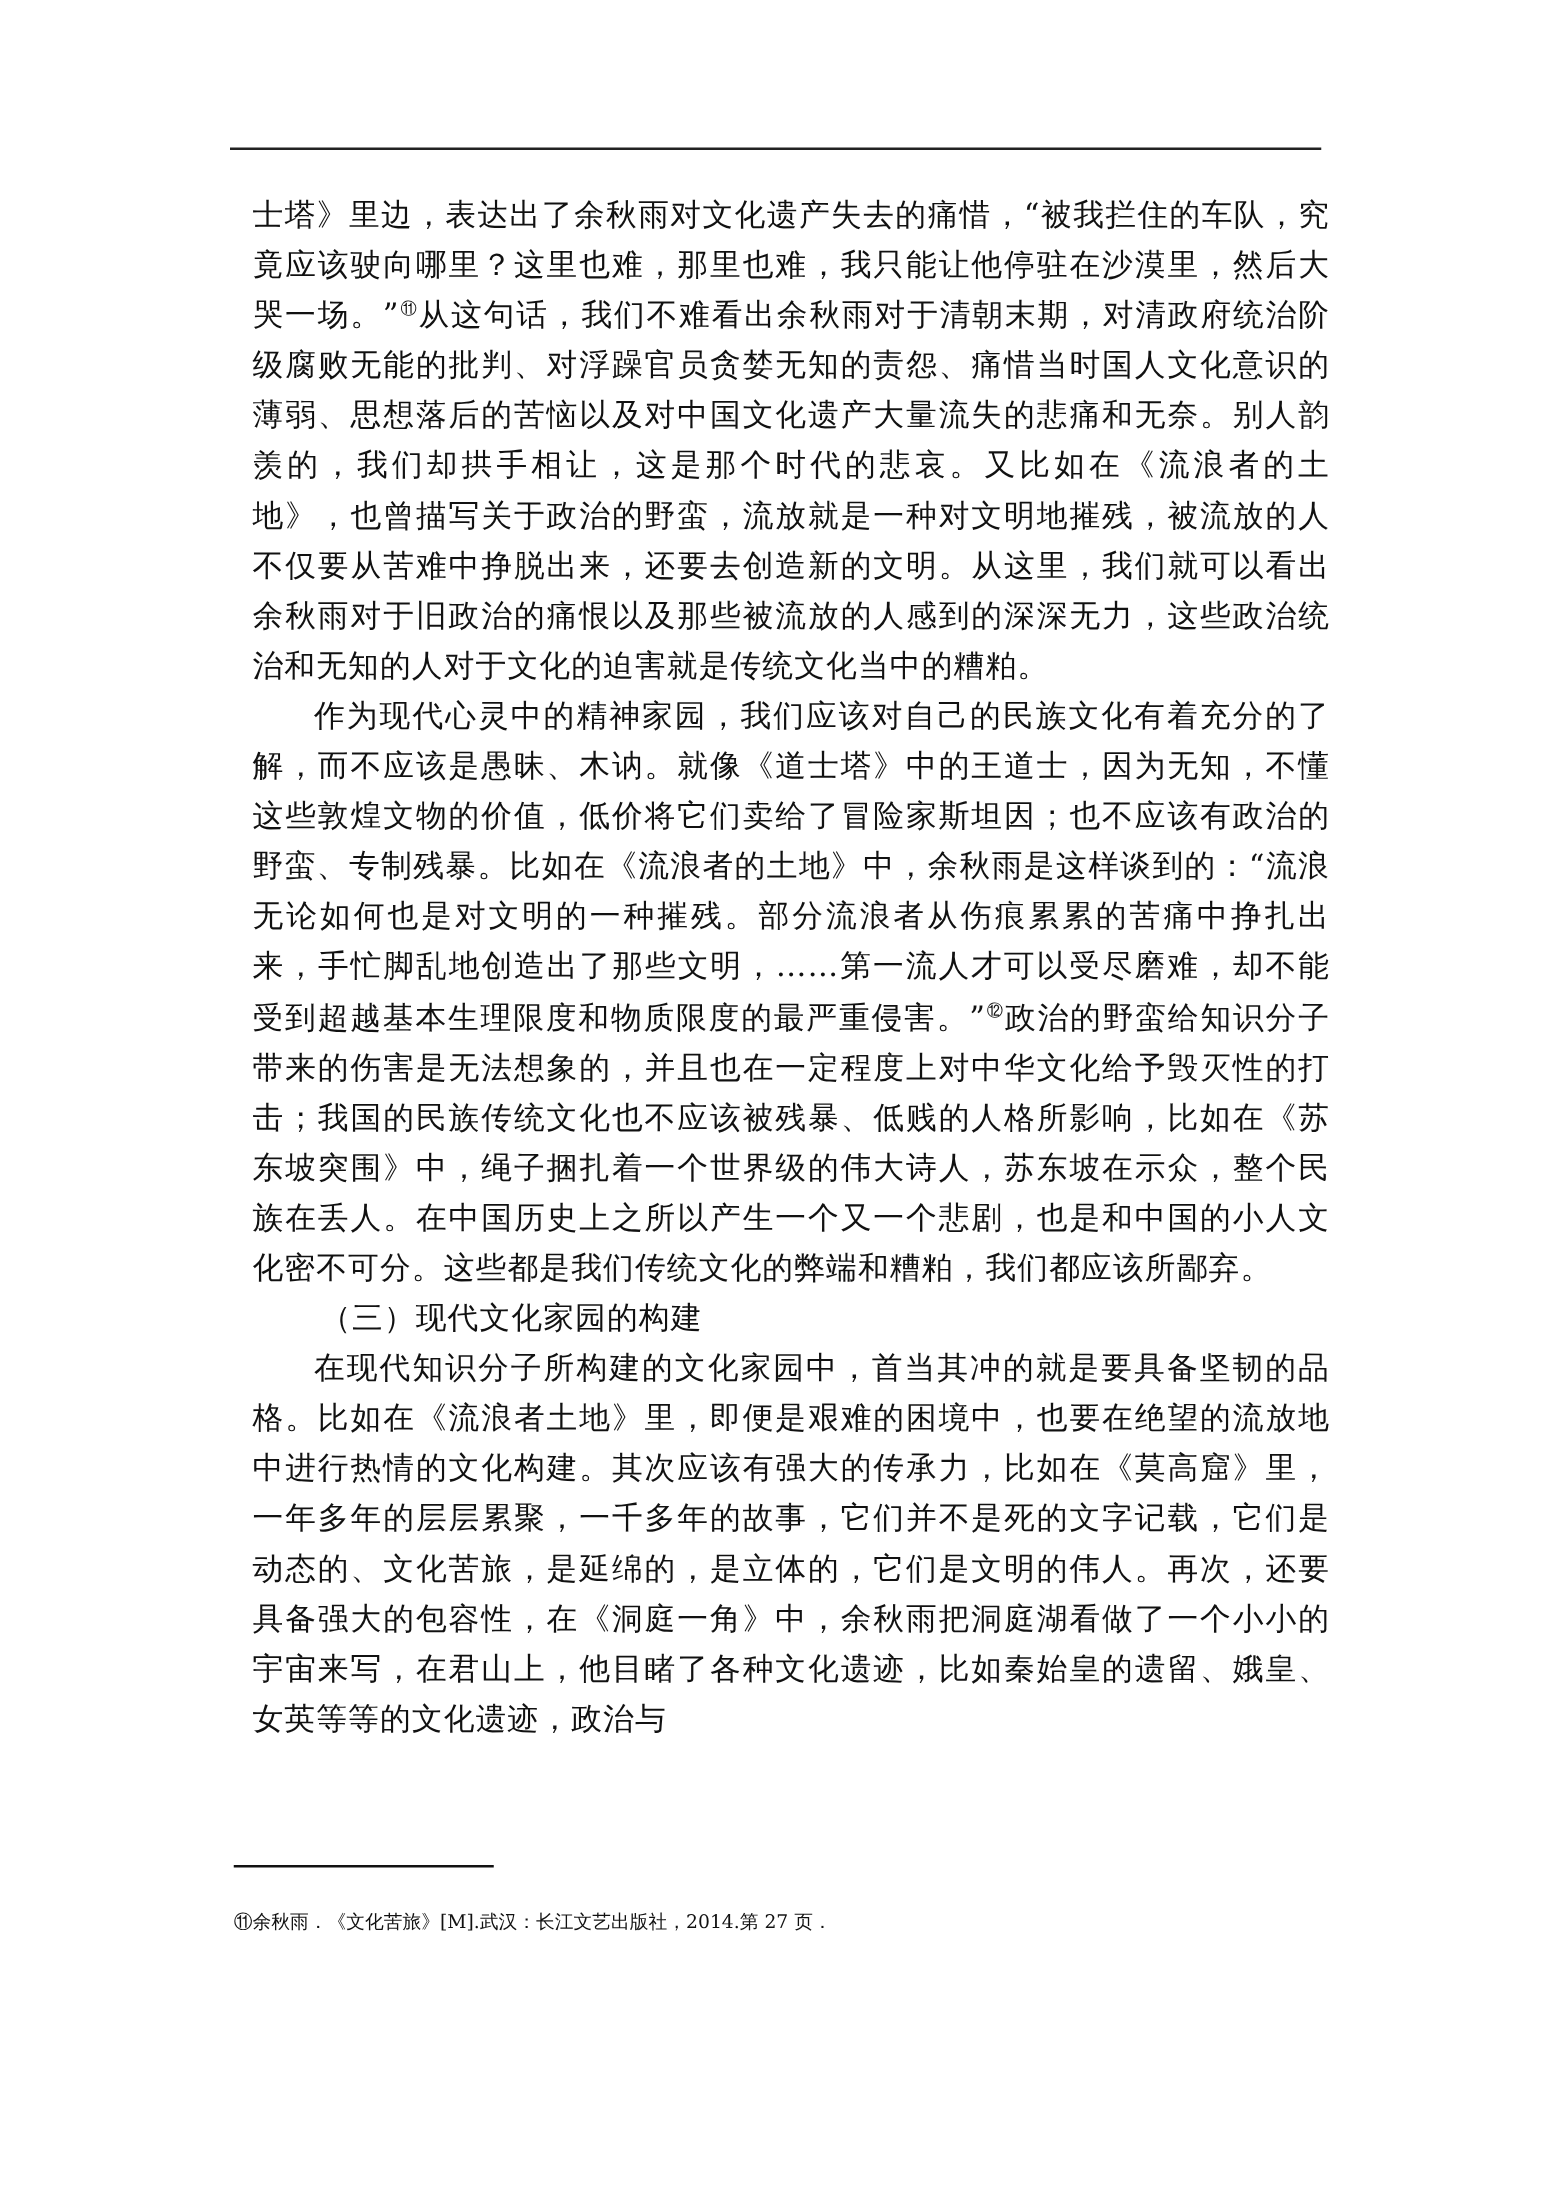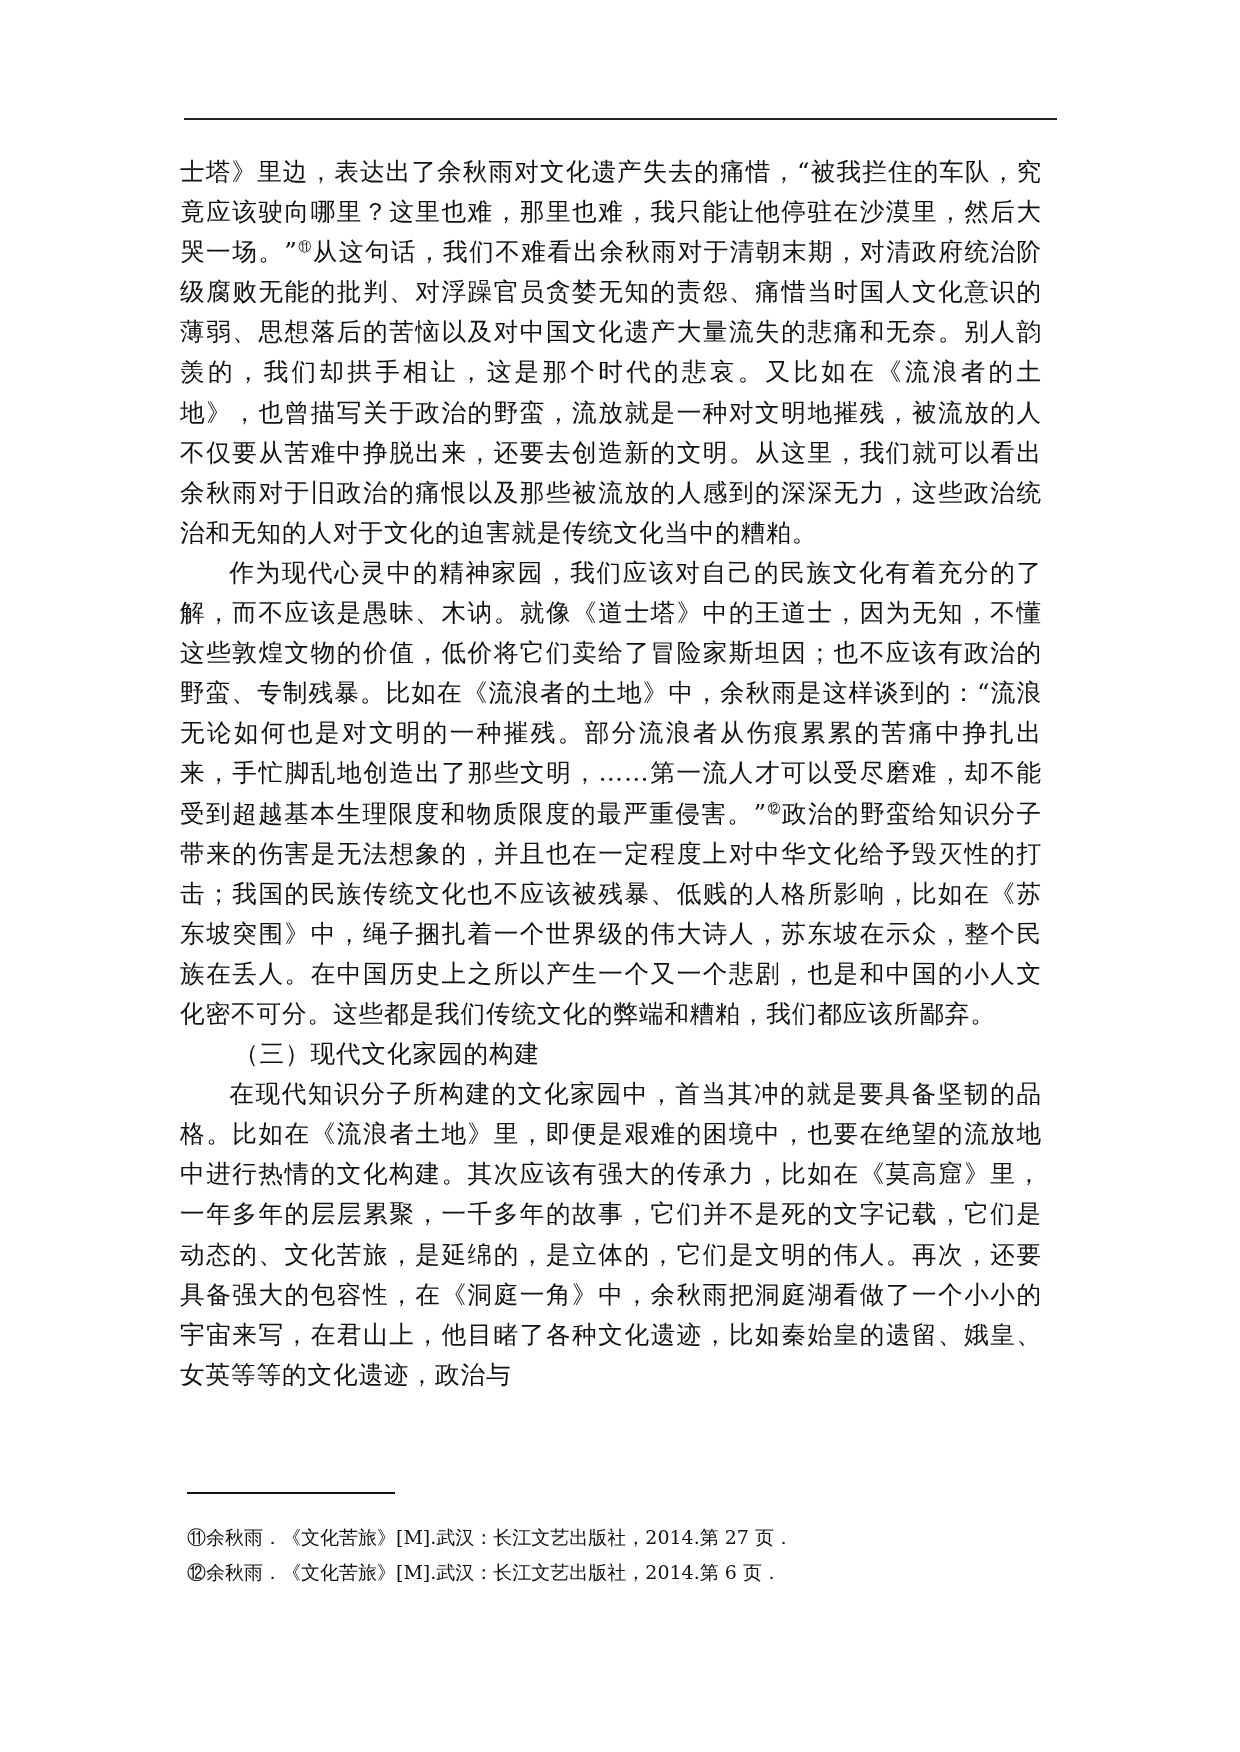--- a/index.html
+++ b/index.html
@@ -1,39 +1,38 @@
 <!DOCTYPE html>
 <html><head>
 <meta charset="utf-8">
 <style>
   html, body { margin: 0; padding: 0; background: #ffffff; }
   body { width: 1240px; height: 1752px; position: relative; overflow: hidden;
          font-family: "DejaVu Serif", "Liberation Serif", serif; color: #111; }
   .header-rule { position: absolute; left: 184px; top: 118px; width: 873px; height: 2px; background: #222; }
-  .body-text { position: absolute; left: 180px; top: 152px; width: 862px;
+  .body-text { position: absolute; left: 202px; top: 152px; width: 862px;
                font-size: 24.6px; line-height: 40.1px; letter-spacing: 0.9px; text-align: justify; }
   .para { margin: 0; text-indent: 0; }
   .para.indent { text-indent: 2em; }
   .heading { margin: 0; padding-left: 2.2em; }
   .noteref { font-size: 13px; vertical-align: super; line-height: 0; }
   .footnote-rule { position: absolute; left: 187px; top: 1492px; width: 208px; height: 2px; background: #111; }
   .footnotes { position: absolute; left: 187px; top: 1520px; width: 860px;
-               font-size: 19px; line-height: 35px; }
+               font-size: 15px; line-height: 35px; }
   .footnote { margin: 0; white-space: nowrap; }
 </style>
 </head>
 <body>
 
 <div class="header-rule"></div>
 
 <div class="body-text">
   <p class="para"><span>士塔》里边，表达出了余秋雨对文化遗产失去的痛惜，“被我拦住的车队，究竟应该驶向哪里？这里也难，那里也难，我只能让他停驻在沙漠里，然后大哭一场。”</span><span class="noteref">⑪</span><span>从这句话，我们不难看出余秋雨对于清朝末期，对清政府统治阶级腐败无能的批判、对浮躁官员贪婪无知的责怨、痛惜当时国人文化意识的薄弱、思想落后的苦恼以及对中国文化遗产大量流失的悲痛和无奈。别人韵羡的，我们却拱手相让，这是那个时代的悲哀。又比如在《流浪者的土地》，也曾描写关于政治的野蛮，流放就是一种对文明地摧残，被流放的人不仅要从苦难中挣脱出来，还要去创造新的文明。从这里，我们就可以看出余秋雨对于旧政治的痛恨以及那些被流放的人感到的深深无力，这些政治统治和无知的人对于文化的迫害就是传统文化当中的糟粕。</span></p>
   <p class="para indent"><span>作为现代心灵中的精神家园，我们应该对自己的民族文化有着充分的了解，而不应该是愚昧、木讷。就像《道士塔》中的王道士，因为无知，不懂这些敦煌文物的价值，低价将它们卖给了冒险家斯坦因；也不应该有政治的野蛮、专制残暴。比如在《流浪者的土地》中，余秋雨是这样谈到的：“流浪无论如何也是对文明的一种摧残。部分流浪者从伤痕累累的苦痛中挣扎出来，手忙脚乱地创造出了那些文明，……第一流人才可以受尽磨难，却不能受到超越基本生理限度和物质限度的最严重侵害。”</span><span class="noteref">⑫</span><span>政治的野蛮给知识分子带来的伤害是无法想象的，并且也在一定程度上对中华文化给予毁灭性的打击；我国的民族传统文化也不应该被残暴、低贱的人格所影响，比如在《苏东坡突围》中，绳子捆扎着一个世界级的伟大诗人，苏东坡在示众，整个民族在丢人。在中国历史上之所以产生一个又一个悲剧，也是和中国的小人文化密不可分。这些都是我们传统文化的弊端和糟粕，我们都应该所鄙弃。</span></p>
   <p class="heading">（三）现代文化家园的构建</p>
   <p class="para indent">在现代知识分子所构建的文化家园中，首当其冲的就是要具备坚韧的品格。比如在《流浪者土地》里，即便是艰难的困境中，也要在绝望的流放地中进行热情的文化构建。其次应该有强大的传承力，比如在《莫高窟》里，一年多年的层层累聚，一千多年的故事，它们并不是死的文字记载，它们是动态的、文化苦旅，是延绵的，是立体的，它们是文明的伟人。再次，还要具备强大的包容性，在《洞庭一角》中，余秋雨把洞庭湖看做了一个小小的宇宙来写，在君山上，他目睹了各种文化遗迹，比如秦始皇的遗留、娥皇、女英等等的文化遗迹，政治与</p>
 </div>
 
 <div class="footnote-rule"></div>
 
 <div class="footnotes">
   <p class="footnote"><span>⑪</span><span>余秋雨．《文化苦旅》[M].武汉：长江文艺出版社，2014.第 27 页．</span></p>
-  <p class="footnote"><span>⑫</span><span>余秋雨．《文化苦旅》[M].武汉：长江文艺出版社，2014.第 6 页．</span></p>
 </div>
 
 </body></html>

